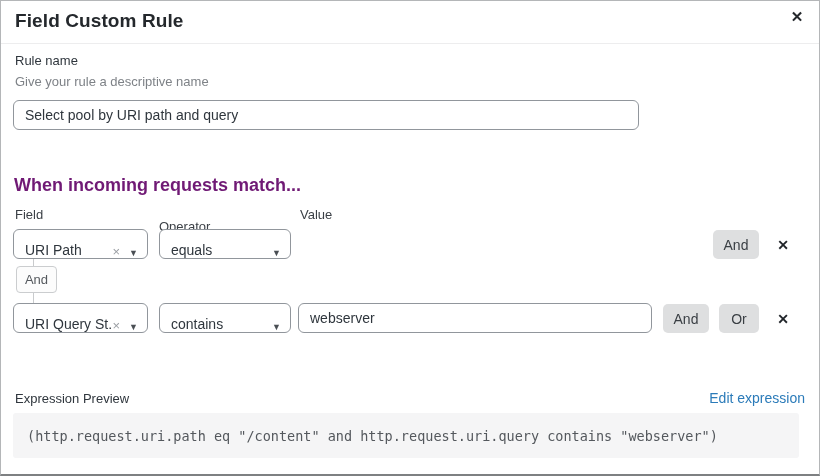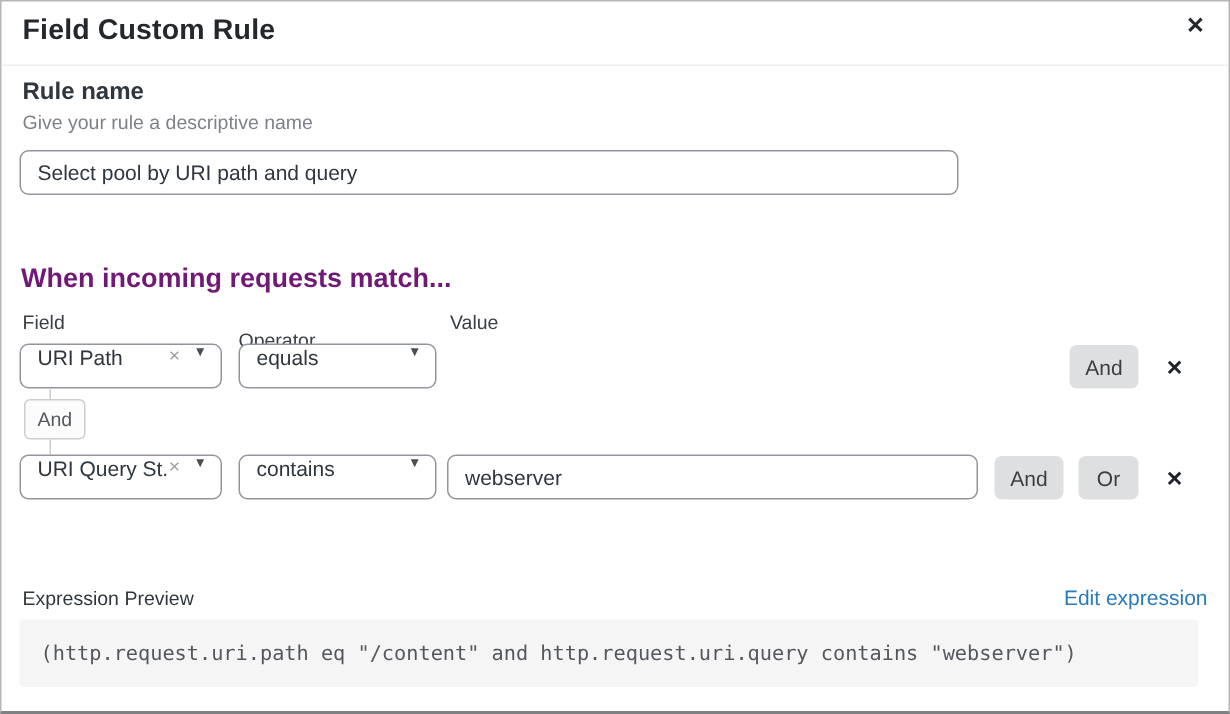--- a/index.html
+++ b/index.html
@@ -39,23 +39,22 @@
   }
   .header-divider {
     left: 0; top: 42px;
     width: 820px; height: 1px;
     background: #ededee;
   }
 
   
   .rule-name-label {
     left: 14px; top: 52px;
-    font-size: 16px;
-    color: #2f363d;
-    font-weight: bold;
+    font-size: 13px;
+    color: #2f363d;
   }
   .rule-name-hint {
     left: 14px; top: 73px;
     font-size: 13px;
     color: #7e8287;
   }
   .text-input {
     height: 30px;
     border: 1px solid #91969c;
     border-radius: 6px;
@@ -79,21 +78,21 @@
   .col-label-field { left: 14px; }
   .col-label-operator { left: 158px; margin-top: 12px; }
   .col-label-value { left: 299px; }
 
   .select-box {
     height: 30px;
     border: 1px solid #91969c;
     border-radius: 6px;
     background: #fff;
     display: flex;
-    align-items: flex-start;
+    align-items: flex-end;
     padding: 0 9px 0 11px;
     font-size: 14px;
     color: #2f363d;
     cursor: pointer;
   }
   .select-box .sel-text {
     flex: 1;
     white-space: nowrap;
     overflow: hidden;
   }

